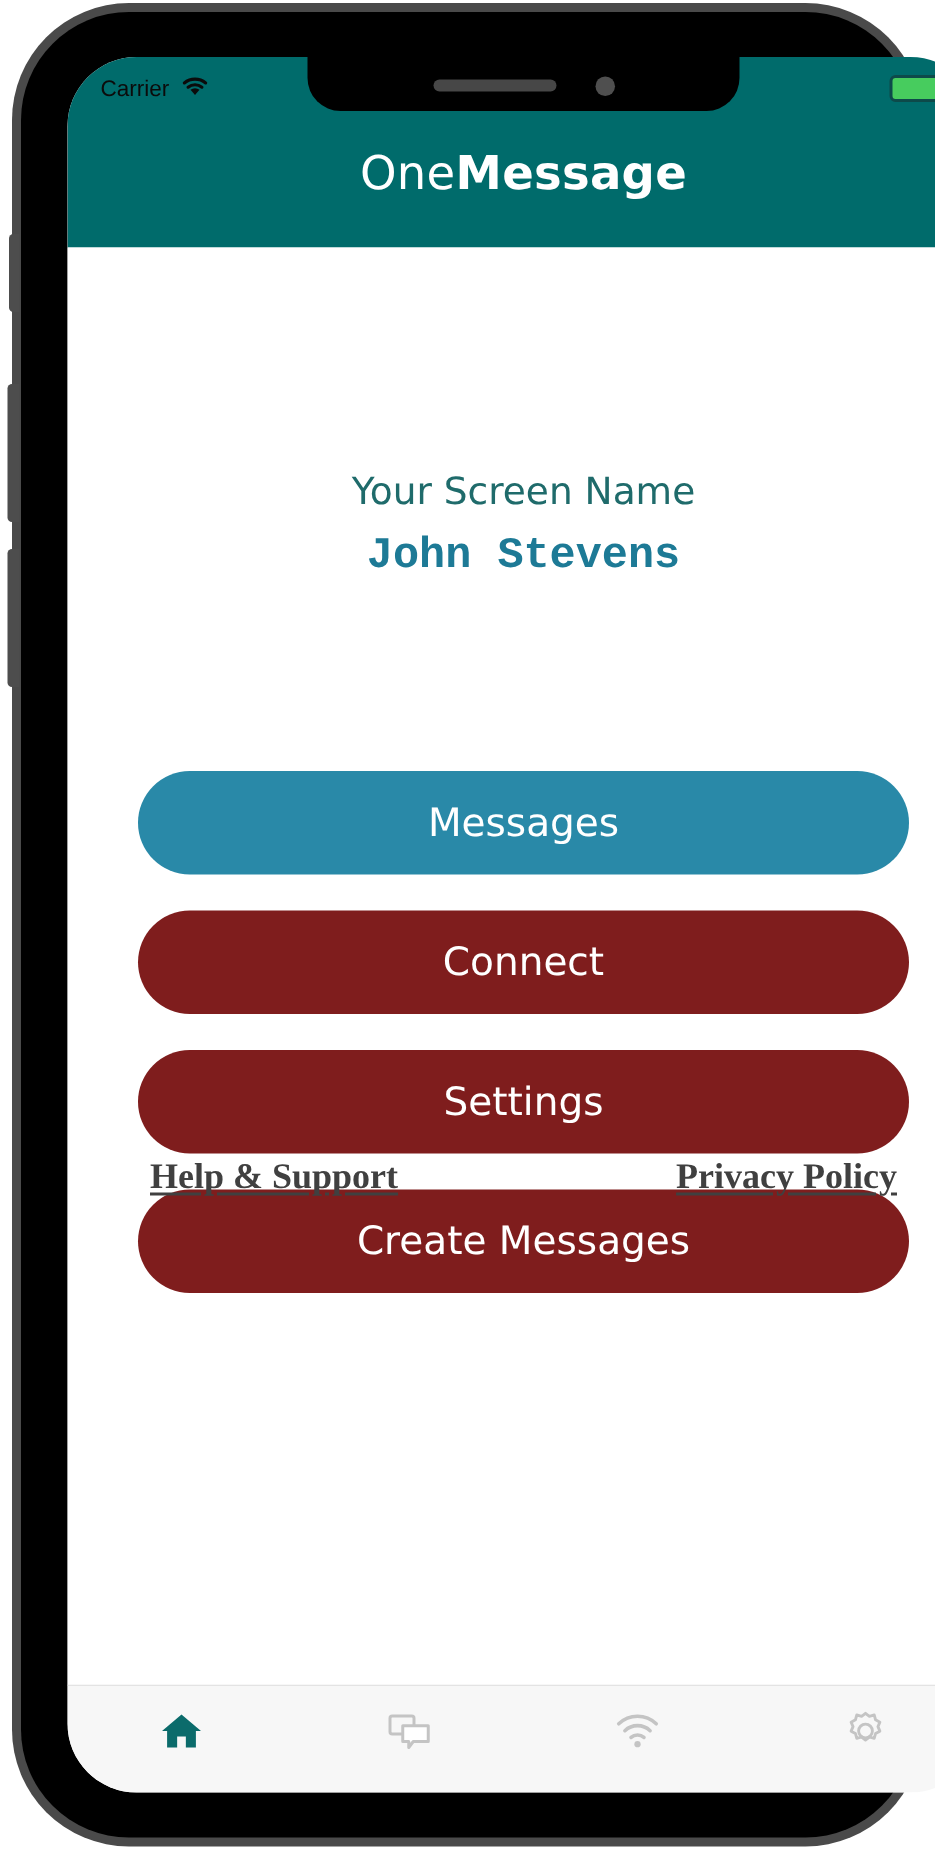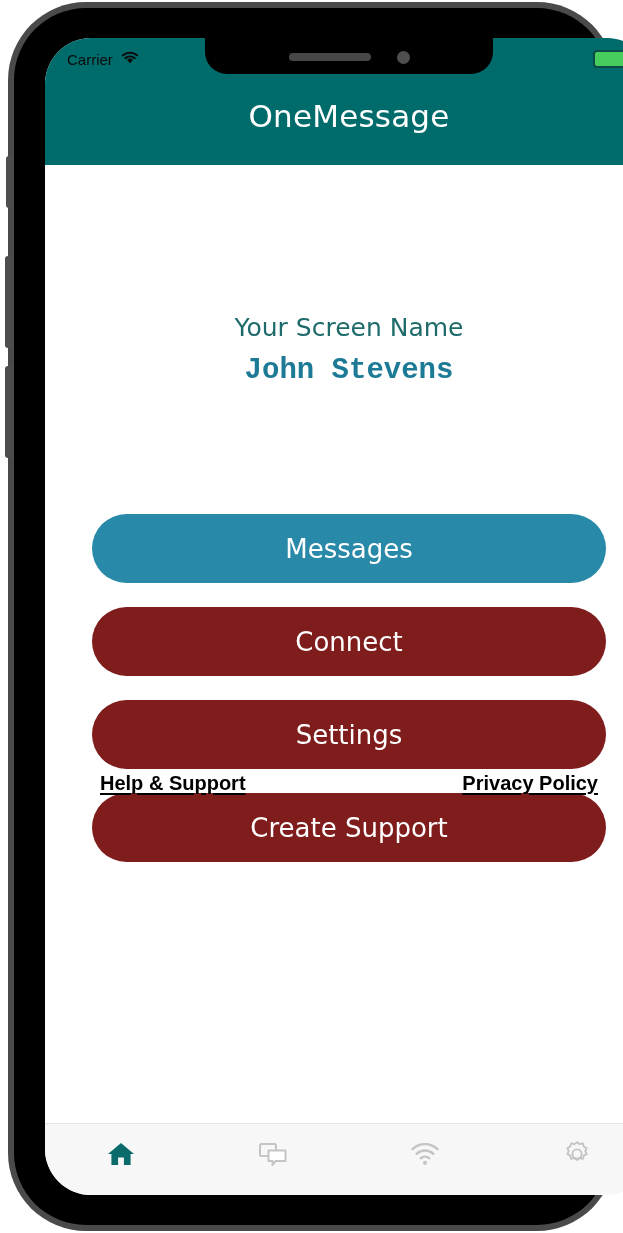--- a/index.html
+++ b/index.html
@@ -125,21 +125,21 @@
     top: 60px;
     left: 0;
     right: 0;
     text-align: center;
     color: #ffffff;
     font-size: 31px;
     letter-spacing: 0.2px;
     font-family: "DejaVu Sans", sans-serif;
   }
   #app-title .title-light { font-weight: 400; }
-  #app-title .title-bold  { font-weight: 400; }
+  #app-title .title-bold  { font-weight: 700; }
 
   
   #app-body {
     flex: 1 1 auto;
     background: #ffffff;
     position: relative;
   }
 
   #greeting-block {
     position: absolute;
@@ -193,26 +193,26 @@
 
   #footer-links {
     position: absolute;
     top: 607px;
     left: 55px;
     right: 55px;
     display: flex;
     justify-content: space-between;
   }
   .footer-link {
-    color: #000000;
-    font-size: 20px;
+    color: #404040;
+    font-size: 24px;
     font-weight: 700;
     text-decoration: underline;
     text-underline-offset: 3px;
-    font-family: Liberation Sans, sans-serif;
+    font-family: Liberation Serif, serif;
     cursor: pointer;
   }
 
   
   #tab-bar {
     flex: 0 0 auto;
     height: 72px;
     background: #f7f7f7;
     border-top: 1px solid #e3e3e3;
     display: flex;
@@ -272,21 +272,21 @@
 
       <div id="greeting-block">
         <div id="screen-name-label">Your Screen Name</div>
         <div id="screen-name-value">John Stevens</div>
       </div>
 
       <div id="button-stack">
         <button class="nav-button is-active">Messages</button>
         <button class="nav-button">Connect</button>
         <button class="nav-button">Settings</button>
-        <button class="nav-button">Create Support</button>
+        <button class="nav-button">Create Messages</button>
       </div>
 
       <div id="footer-links">
         <span class="footer-link">Help &amp; Support</span>
         <span class="footer-link">Privacy Policy</span>
       </div>
 
     </div>
 
     <div id="tab-bar">

